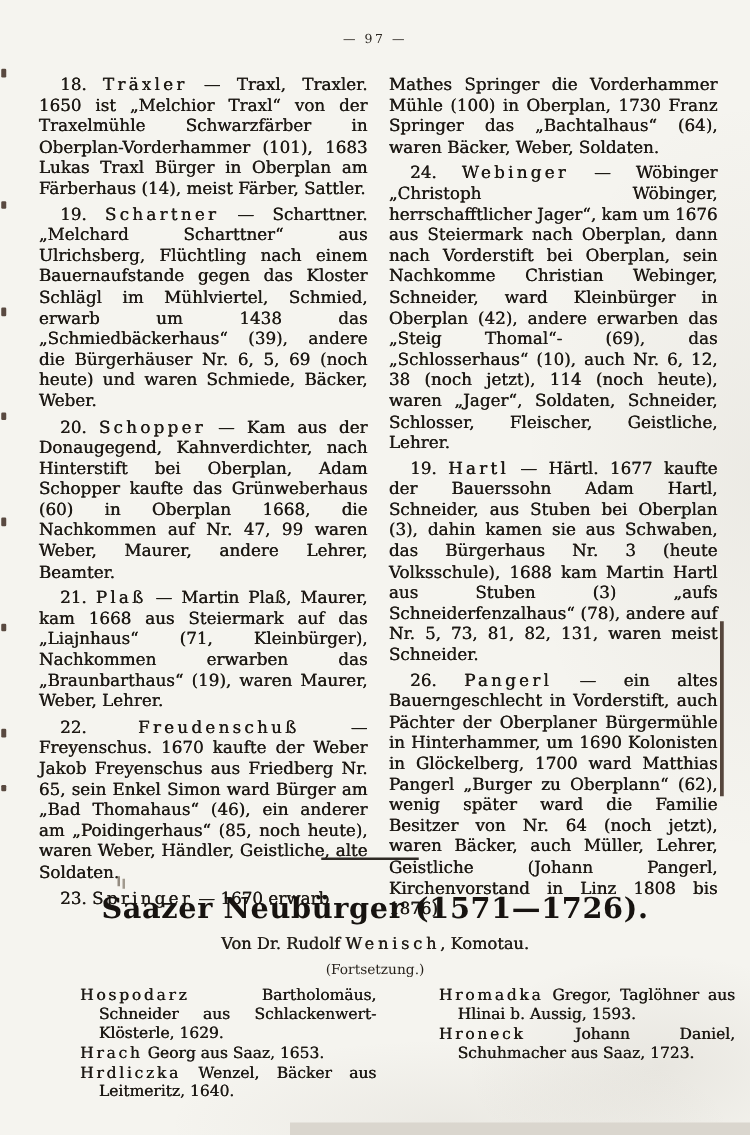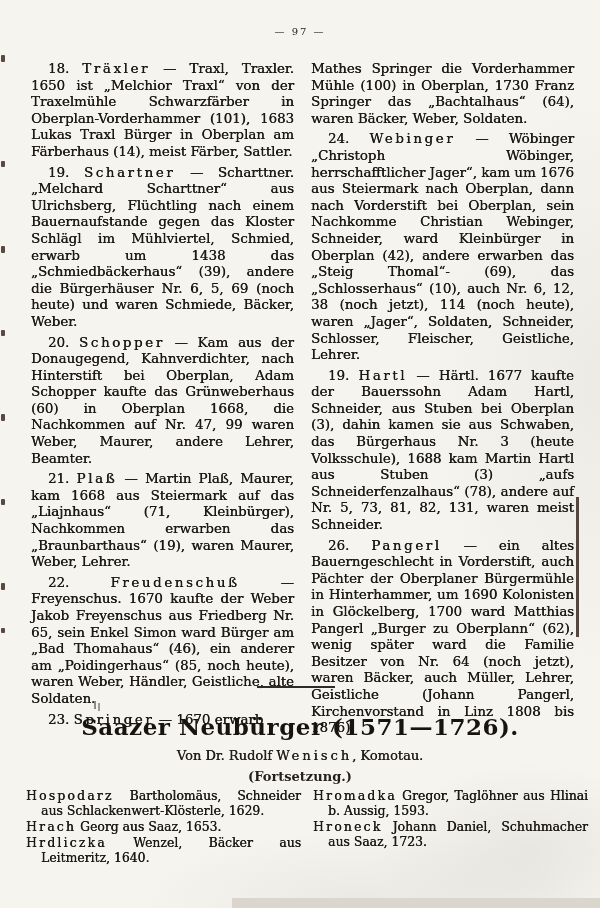--- a/index.html
+++ b/index.html
@@ -39,28 +39,28 @@
     letter-spacing:0.5px;
   }
   .byline {
     position:absolute; top:748px; left:0; right:0;
     text-align:center; font-size:13px; color:#241f19;
     text-shadow:0.3px 0 0 currentColor;
   }
   .byline .sperr2 { letter-spacing:3px; }
   .continuation {
     position:absolute; top:769px; left:0; right:0;
-    text-align:center; font-size:13px; font-weight:bold; color:#241f19;
+    text-align:center; font-size:11px; font-weight:normal; color:#241f19;
   }
   .bottom-columns {
     position:absolute; top:788px; left:26px; width:562px;
     display:flex; gap:12px;
   }
   .bcol { width:275px; font-size:12.4px; line-height:15px; text-align:justify;
-          text-shadow:0.3px 0 0 currentColor; }
+          text-shadow:0.3px 0 0 currentColor;margin-left:38px; }
   .bentry { margin:0 0 1px 0; padding-left:15px; text-indent:-15px; }
   .bname { letter-spacing:2.2px; }
 
   
   .tick { position:absolute; left:1px; width:4px; height:7px; background:#3d2a21; border-radius:1px; opacity:0.85; }
   .t1{top:55px;} .t2{top:161px;height:6px;} .t3{top:246px;} .t4{top:330px;height:6px;}
   .t5{top:414px;} .t6{top:499px;height:6px;} .t7{top:583px;} .t8{top:628px;height:5px;}
   .edge-line { position:absolute; left:576px; top:497px; width:2.5px; height:140px; background:#453329; opacity:0.9; }
   .bottom-smudge { position:absolute; left:232px; top:898px; width:368px; height:10px; background:#dad6ce; }
   .mark-il { position:absolute; left:94px; top:701px; width:2px; height:8px; background:#7b7165;

